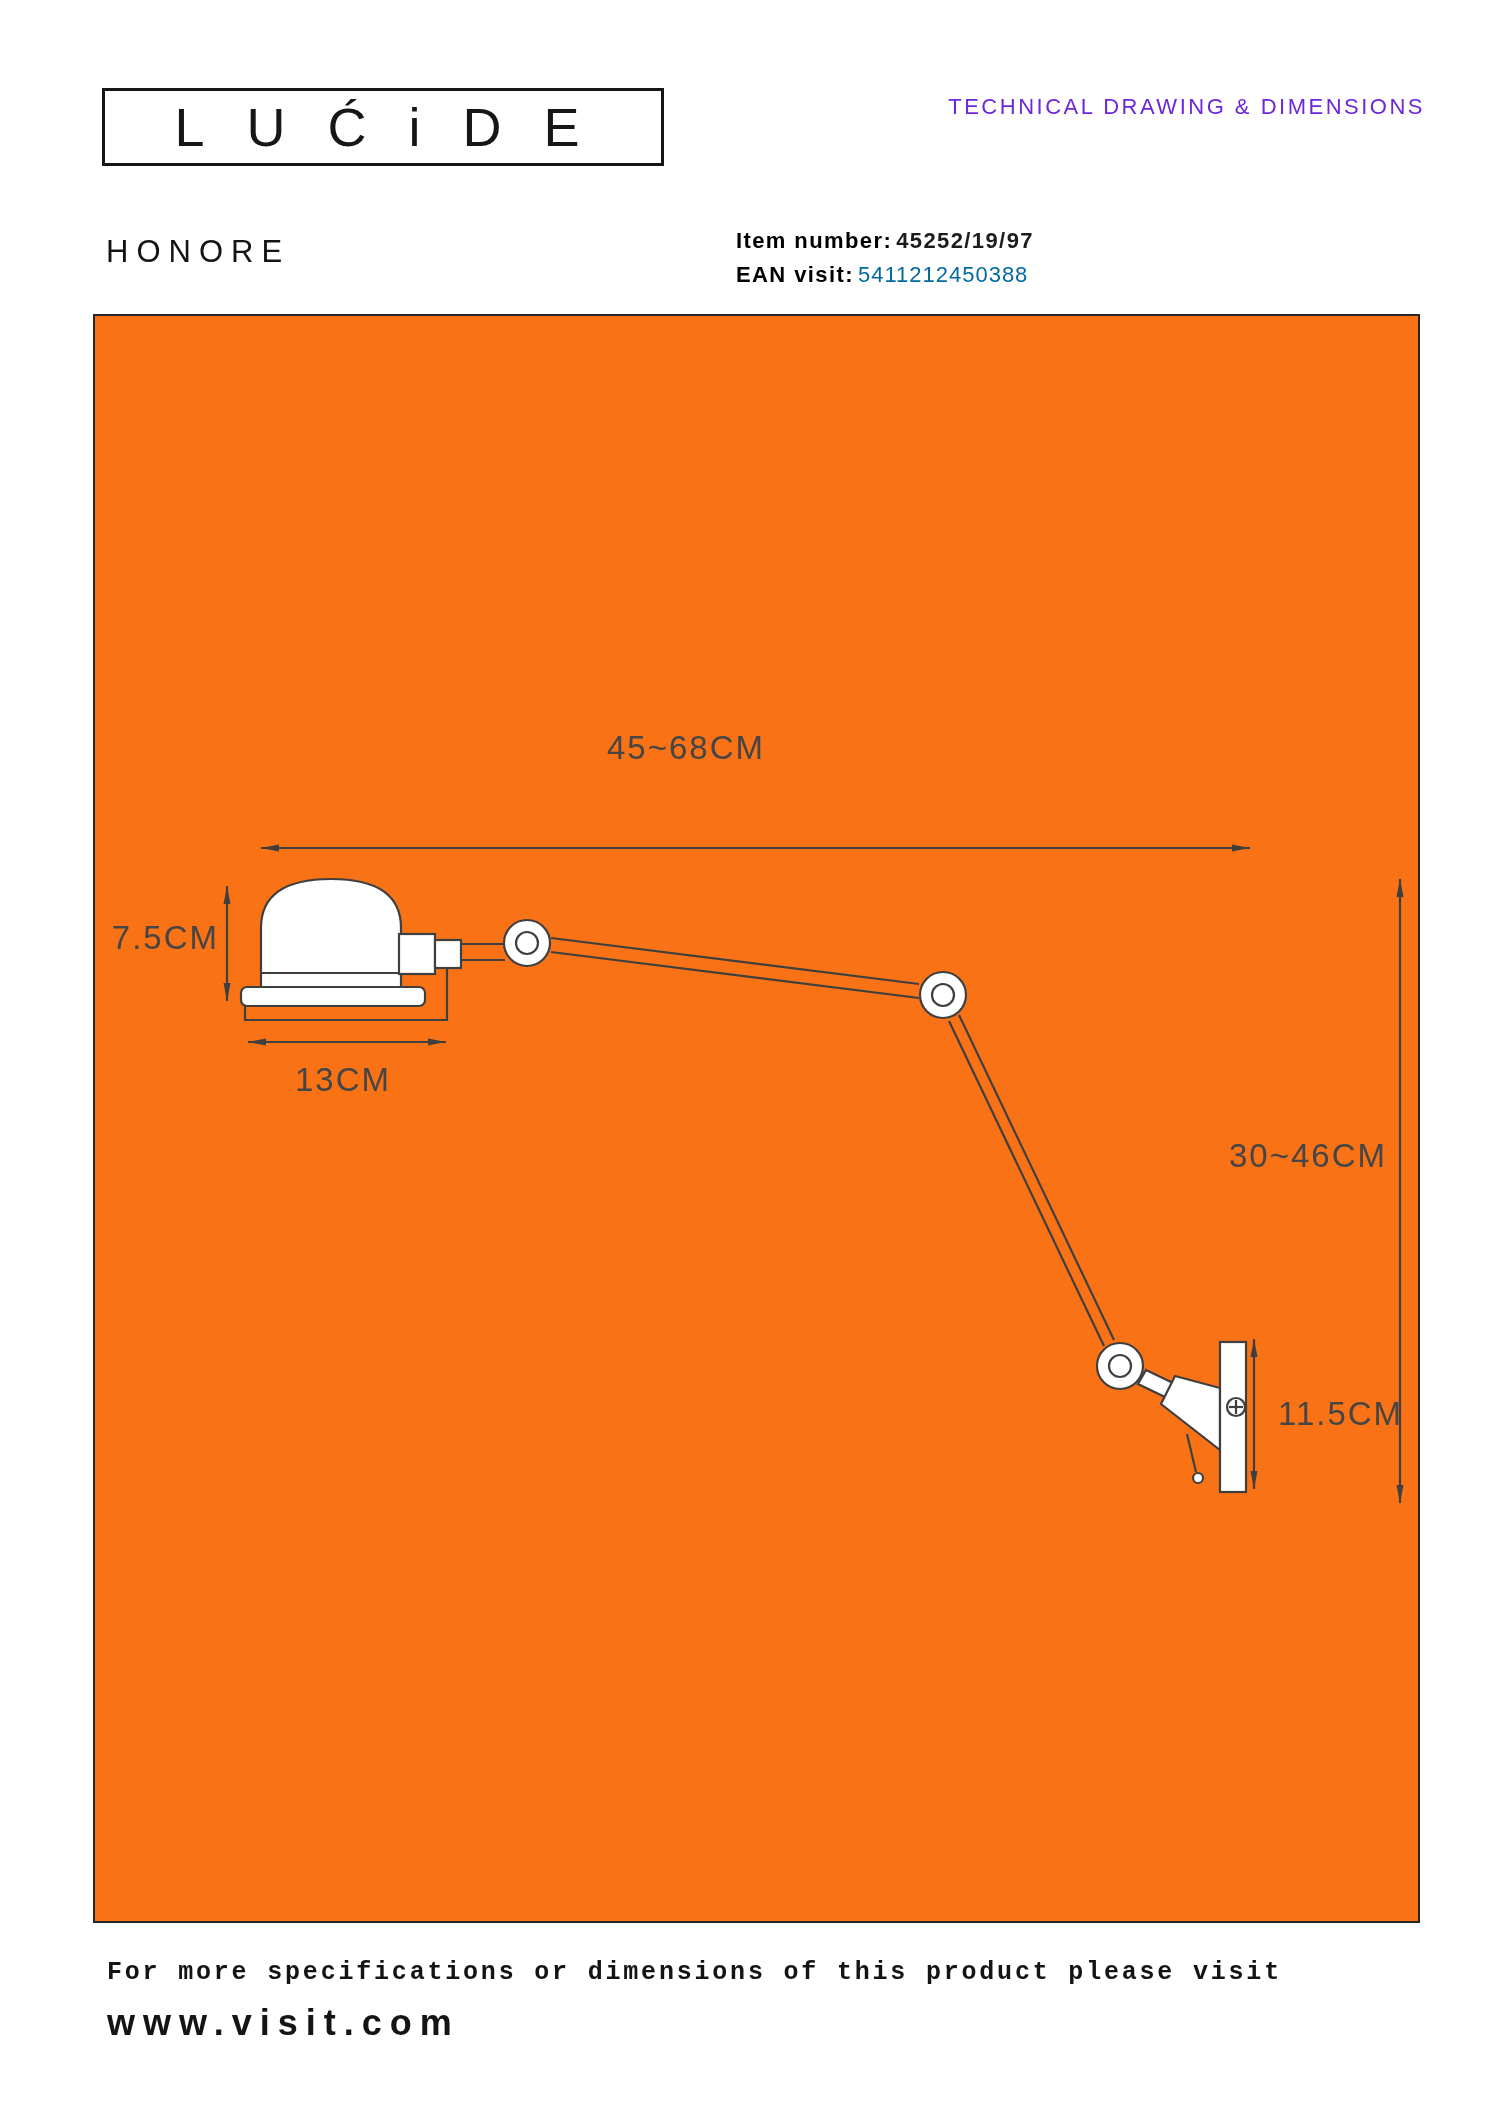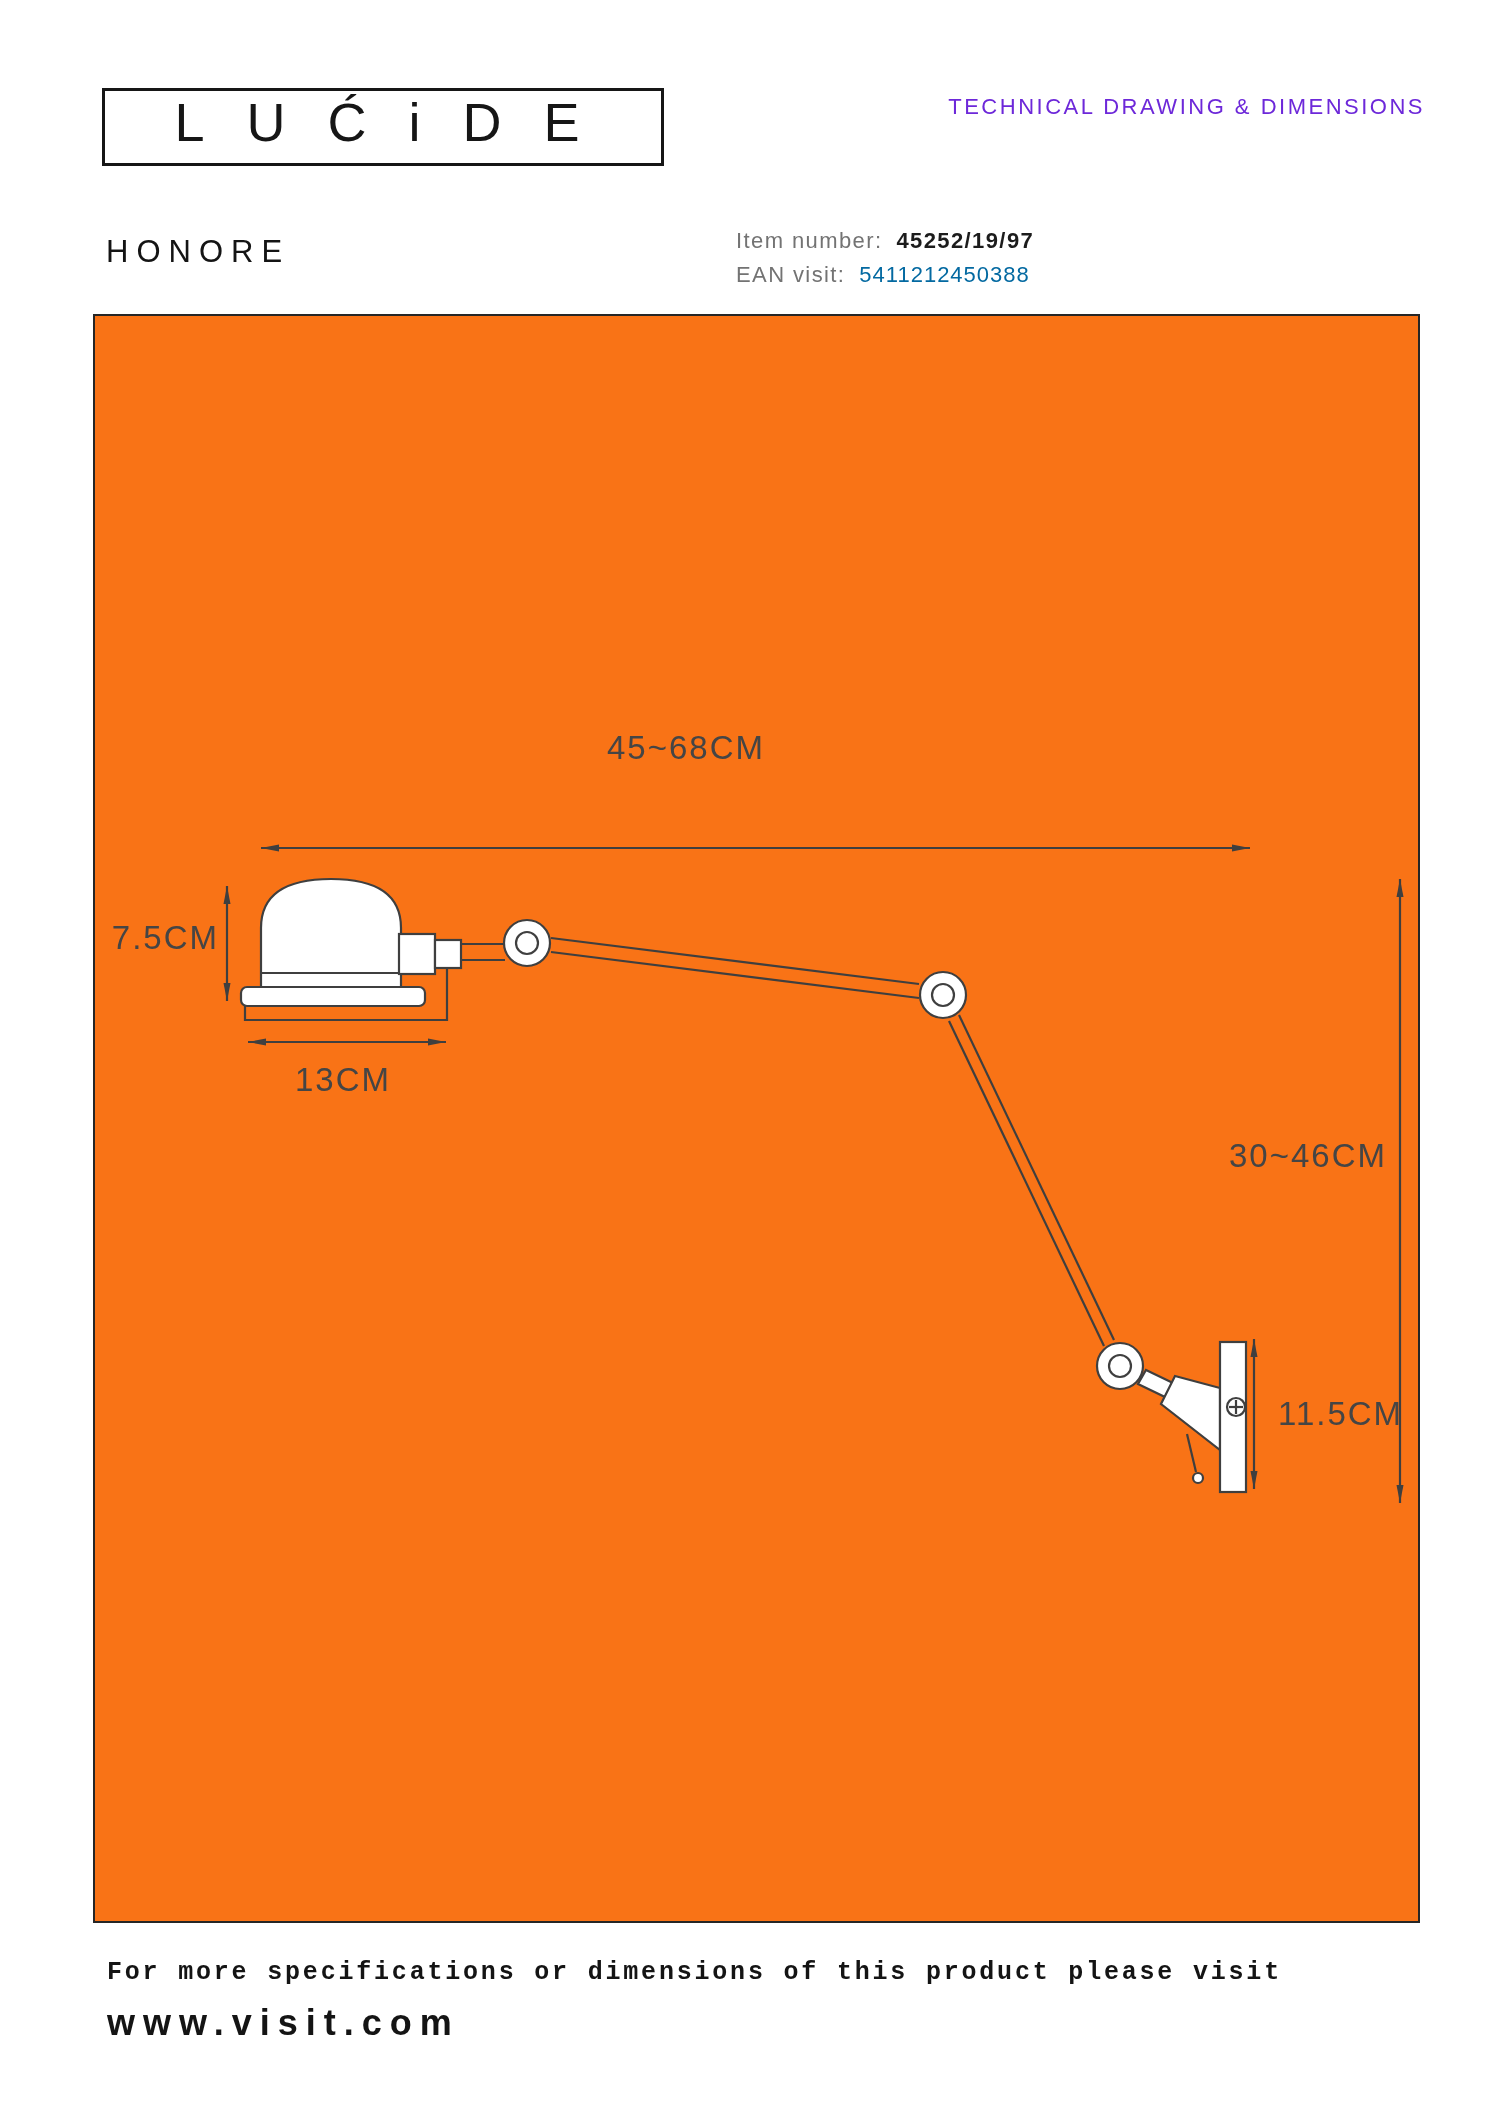--- a/index.html
+++ b/index.html
@@ -3,39 +3,39 @@
 <meta charset="utf-8">
 <style>
   html,body{margin:0;padding:0;background:#ffffff;}
   body{
     width:1500px;height:2122px;position:relative;overflow:hidden;
     font-family:"Liberation Sans", sans-serif;color:#141414;
   }
   .logo-box{
     position:absolute;left:102px;top:88px;width:562px;height:78px;
     border:3px solid #161616;box-sizing:border-box;
-    display:flex;align-items:flex-start;justify-content:center;
+    display:flex;align-items:center;justify-content:center;
   }
   .logo-text{
     font-size:54px;font-weight:300;color:#161616;
     letter-spacing:42px;margin-left:30px;white-space:nowrap;
   }
   .doc-type{
     position:absolute;top:94px;right:75px;
     font-size:22px;letter-spacing:2.5px;color:#6d28d9;white-space:nowrap;
   }
   .product-name{
     position:absolute;left:106px;top:234px;
     font-size:31px;font-weight:400;letter-spacing:8px;color:#141414;
   }
   .item-block{
     position:absolute;left:736px;top:224px;font-size:22px;line-height:34px;
   }
   .item-line{white-space:nowrap;}
-  .lbl{font-weight:400;letter-spacing:1.4px;color:#737373;margin-right:14px;}
+  .lbl{font-weight:700;letter-spacing:1.4px;color:#000000;margin-right:4px;}
   .val-bold{font-weight:700;letter-spacing:1.4px;color:#1c1c1c;}
   .val-gray{font-weight:400;letter-spacing:1px;color:#0369a1;margin-top:32px;}
   .drawing-box{
     position:absolute;left:93px;top:314px;width:1327px;height:1609px;
     border:2px solid #262626;box-sizing:border-box;background:#f97316;
   }
   .drawing-box svg{display:block;width:100%;height:100%;}
   .footer-note{
     position:absolute;left:107px;top:1958px;
     font-size:25px;font-weight:700;letter-spacing:2.8px;color:#141414;white-space:nowrap;font-family:Liberation Mono, monospace;

